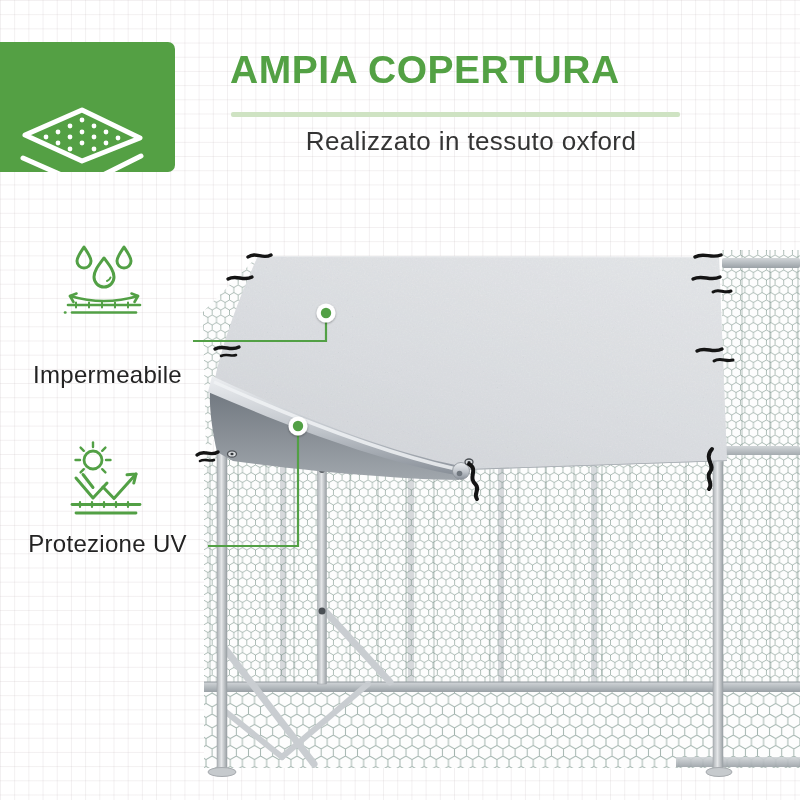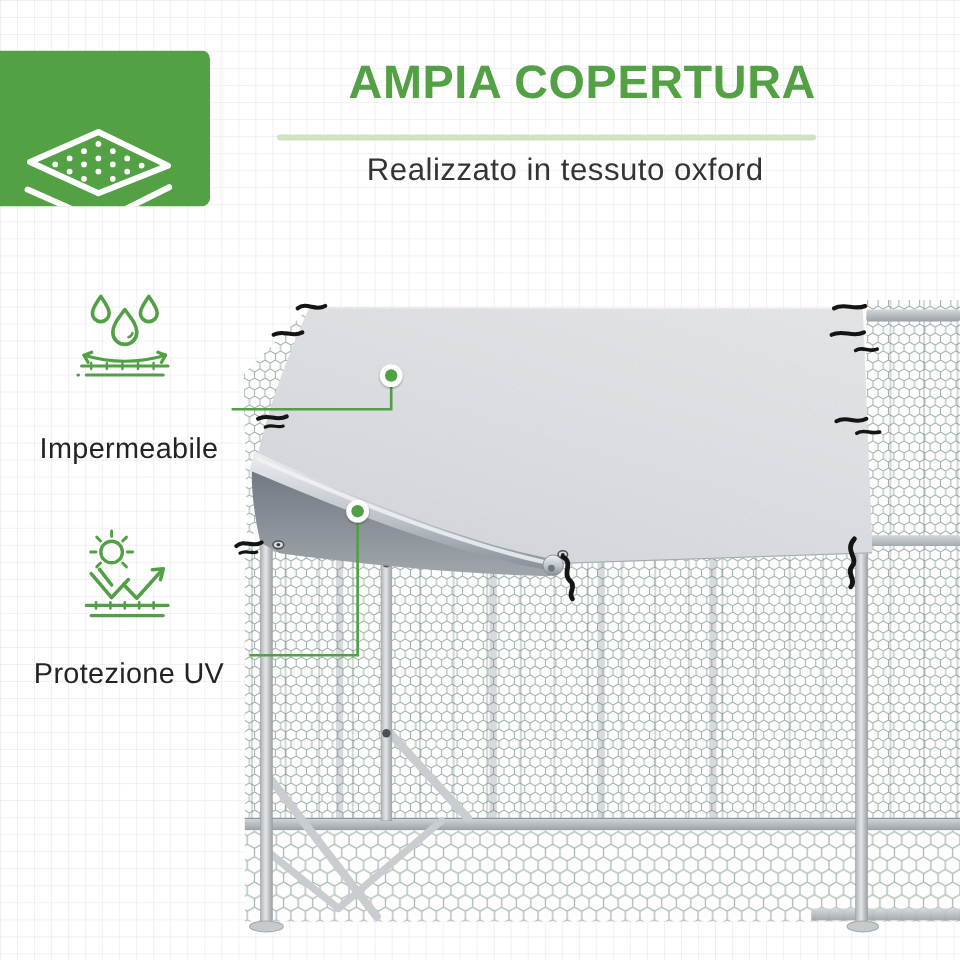--- a/index.html
+++ b/index.html
@@ -9,38 +9,38 @@
     background-color:#ffffff;
     background-image:
       linear-gradient(to right, rgba(206,197,199,0.26) 1px, transparent 1px),
       linear-gradient(to bottom, rgba(206,197,199,0.26) 1px, transparent 1px);
     background-size:14.2px 14.2px;
     overflow:hidden;
   }
   .abs{position:absolute;}
   #scene{left:0;top:0;}
   .badge{left:0;top:42px;}
-  .header{left:230px;top:48px;width:450px;text-align:right;}
+  .header{left:230px;top:48px;width:450px;text-align:left;}
   .title{
     font-size:39px;font-weight:bold;letter-spacing:.5px;
     color:#53a144;white-space:nowrap;
   }
   .divider{left:231px;top:112px;width:449px;height:5px;background:#cfe3c3;border-radius:2px;}
   .subtitle{
     left:246px;top:126px;width:450px;text-align:center;
     font-size:26px;color:#343434;letter-spacing:.4px;white-space:nowrap;
   }
   .feature{left:0;width:215px;text-align:center;}
   .feature-label{
     font-size:24px;color:#232323;letter-spacing:.3px;white-space:nowrap;
   }
   .f1-icon{left:60px;top:244px;}
   .f1-label{left:0;top:328px;margin-top:33px;}
   .f2-icon{left:66px;top:440px;}
-  .f2-label{left:0;top:548px;}
+  .f2-label{left:0;top:530px;}
   .stroke-g{stroke:#52a045;fill:none;stroke-linecap:round;stroke-linejoin:round;}
   .stroke-w{stroke:#ffffff;fill:none;stroke-linecap:round;stroke-linejoin:round;}
 </style>
 </head>
 <body>
 
 <svg id="scene" class="abs" width="800" height="800" viewBox="0 0 800 800">
   <defs>
     <pattern id="hexS" width="8.66" height="15" patternUnits="userSpaceOnUse">
       <path d="M4.33,0 L8.66,2.5 L8.66,7.5 L4.33,10 L0,7.5 L0,2.5 Z M4.33,10 L4.33,15" fill="none" stroke="#5a7a6e" stroke-opacity="0.6" stroke-width="0.8"></path>

